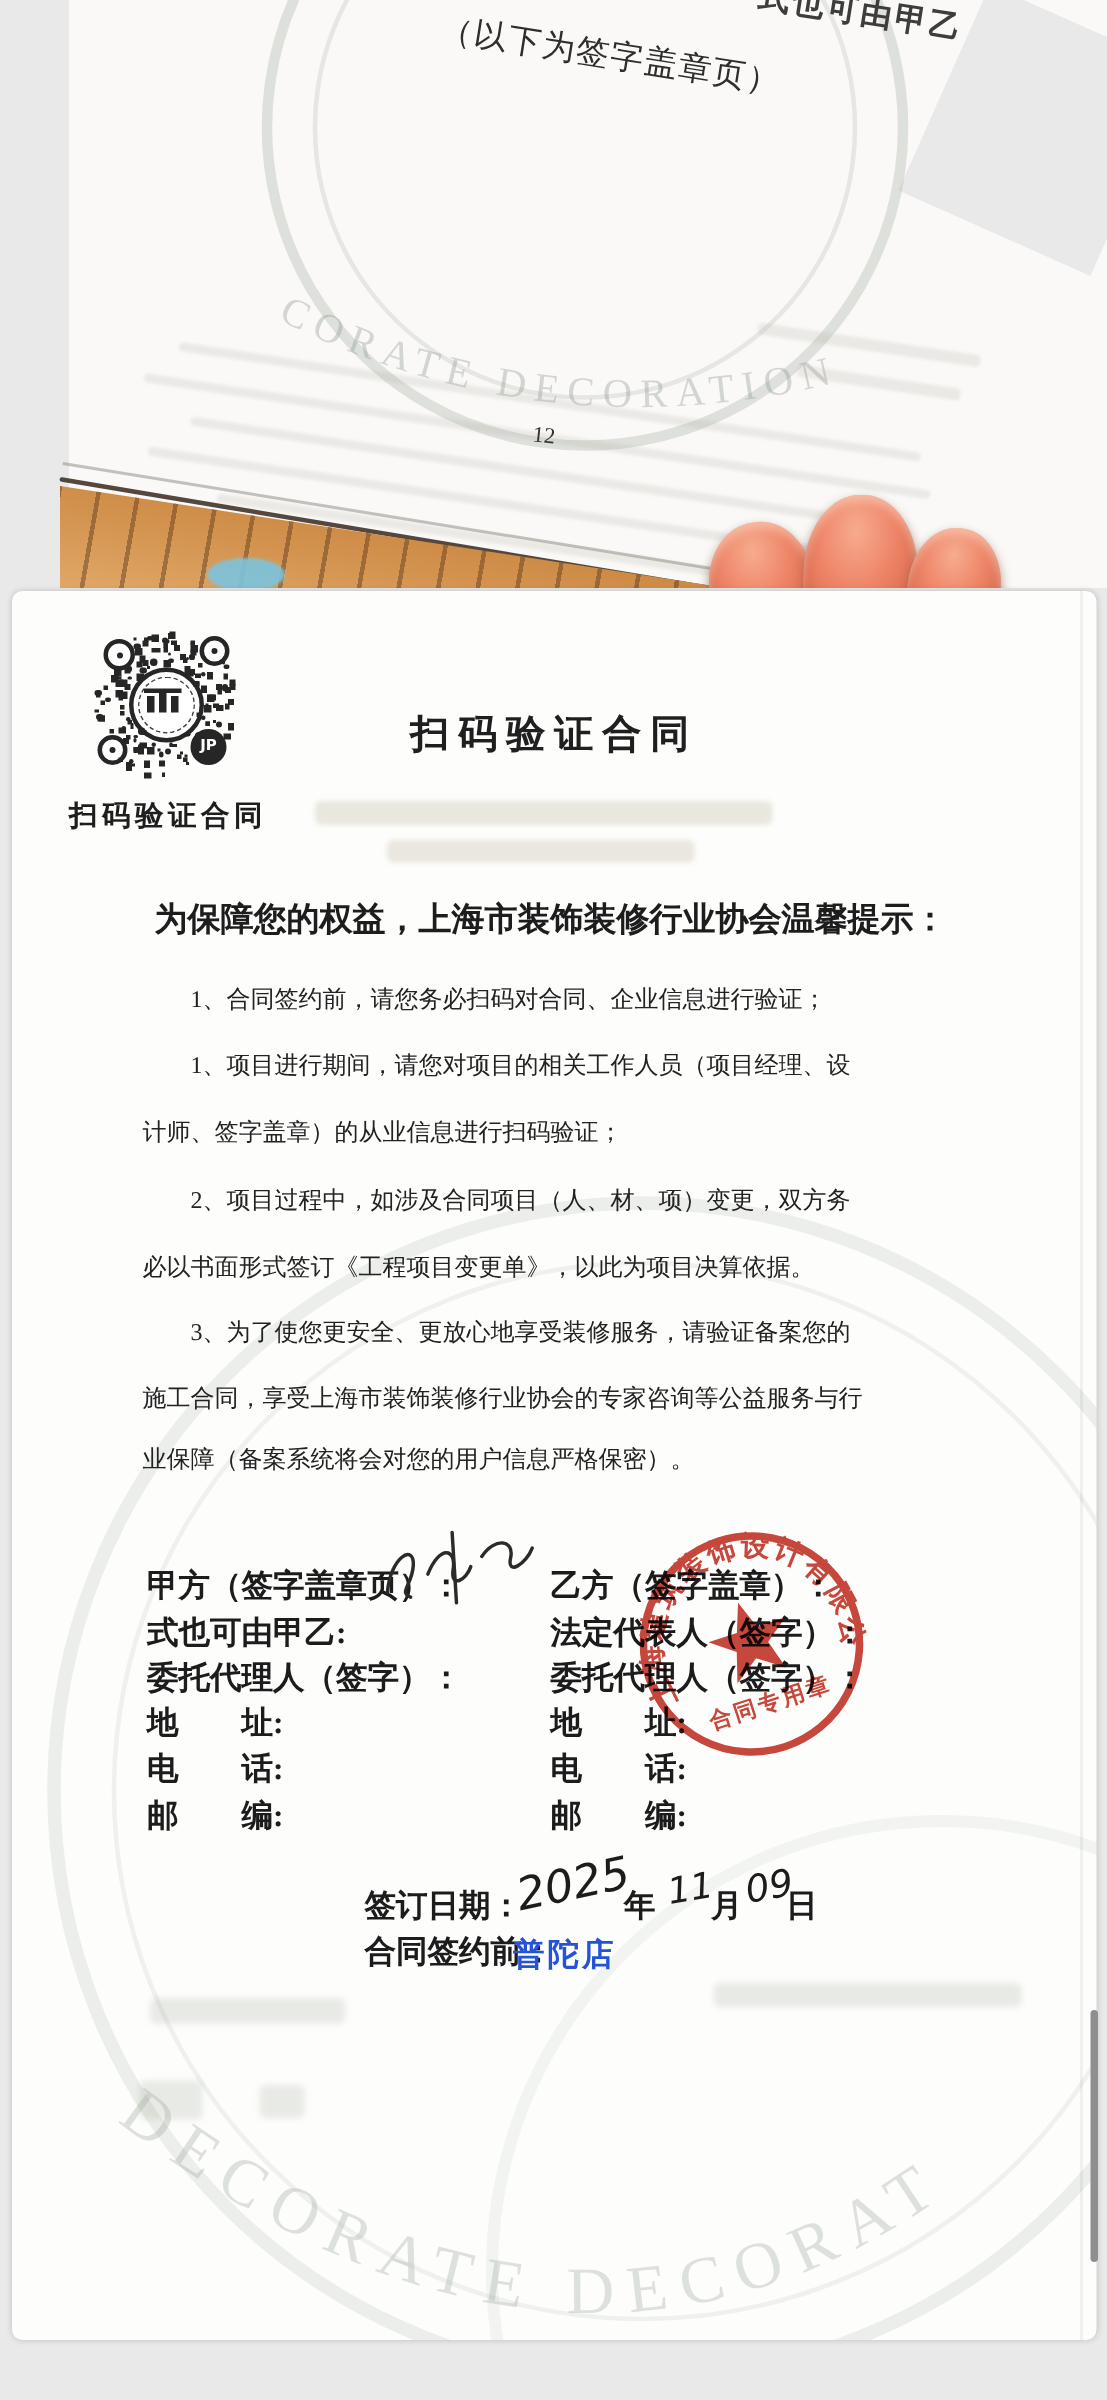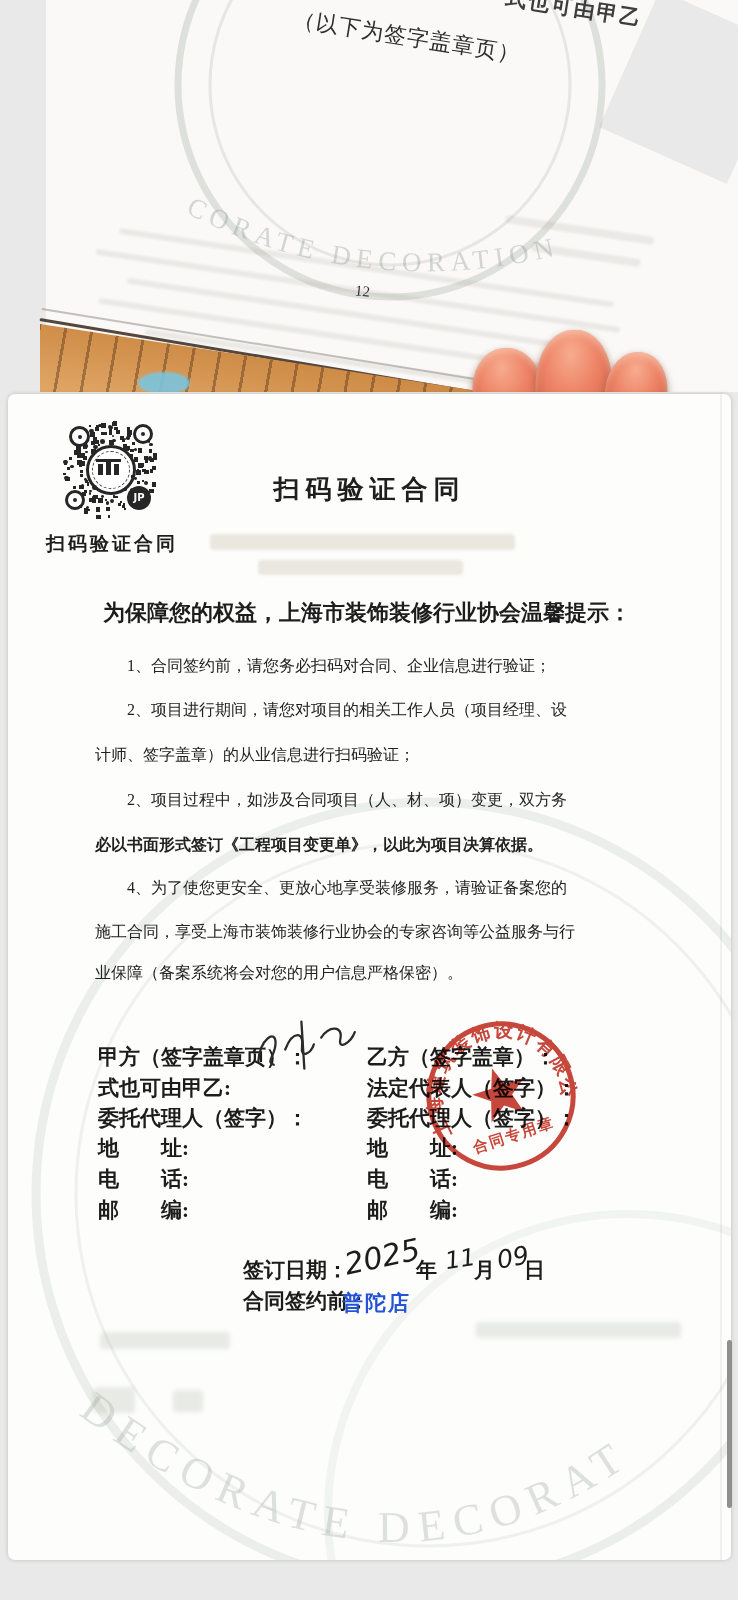--- a/index.html
+++ b/index.html
@@ -284,25 +284,25 @@
   <div class="abs qr-label">扫码验证合同</div>
 
   <div class="abs doc-title">扫码验证合同</div>
 
   <div class="ghost-line" style="left:202px;top:140px;width:305px;height:16px;"></div>
   <div class="ghost-line" style="left:250px;top:166px;width:205px;height:15px;"></div>
 
   <div class="abs notice-head">为保障您的权益，上海市装饰装修行业协会温馨提示：</div>
 
   <div class="nline ind" style="top:262px;">1、合同签约前，请您务必扫码对合同、企业信息进行验证；</div>
-  <div class="nline ind" style="top:306px;">2、项目进行期间，请您对项目的相关工作人员（项目经理、设</div>
+  <div class="nline ind" style="top:306px;">1、项目进行期间，请您对项目的相关工作人员（项目经理、设</div>
   <div class="nline" style="top:351px;">计师、签字盖章）的从业信息进行扫码验证；</div>
   <div class="nline ind" style="top:396px;">2、项目过程中，如涉及合同项目（人、材、项）变更，双方务</div>
-  <div class="nline" style="top:441px;font-weight:bold;">必以书面形式签订《工程项目变更单》，以此为项目决算依据。</div>
-  <div class="nline ind" style="top:484px;">4、为了使您更安全、更放心地享受装修服务，请验证备案您的</div>
+  <div class="nline" style="top:441px;">必以书面形式签订《工程项目变更单》，以此为项目决算依据。</div>
+  <div class="nline ind" style="top:484px;">3、为了使您更安全、更放心地享受装修服务，请验证备案您的</div>
   <div class="nline" style="top:569px;">业保障（备案系统将会对您的用户信息严格保密）。</div>
   <div class="nline" style="top:528px;">施工合同，享受上海市装饰装修行业协会的专家咨询等公益服务与行</div>
 
   <div class="flabel" style="left:90px;top:649px;">甲方（签字盖章页）：</div>
   <div class="flabel" style="left:90px;top:680px;">式也可由甲乙:</div>
   <div class="flabel" style="left:90px;top:710px;">委托代理人（签字）：</div>
   <div class="flabel" style="left:90px;top:740px;">地　　址:</div>
   <div class="flabel" style="left:90px;top:771px;">电　　话:</div>
   <div class="flabel" style="left:90px;top:802px;">邮　　编:</div>
 

